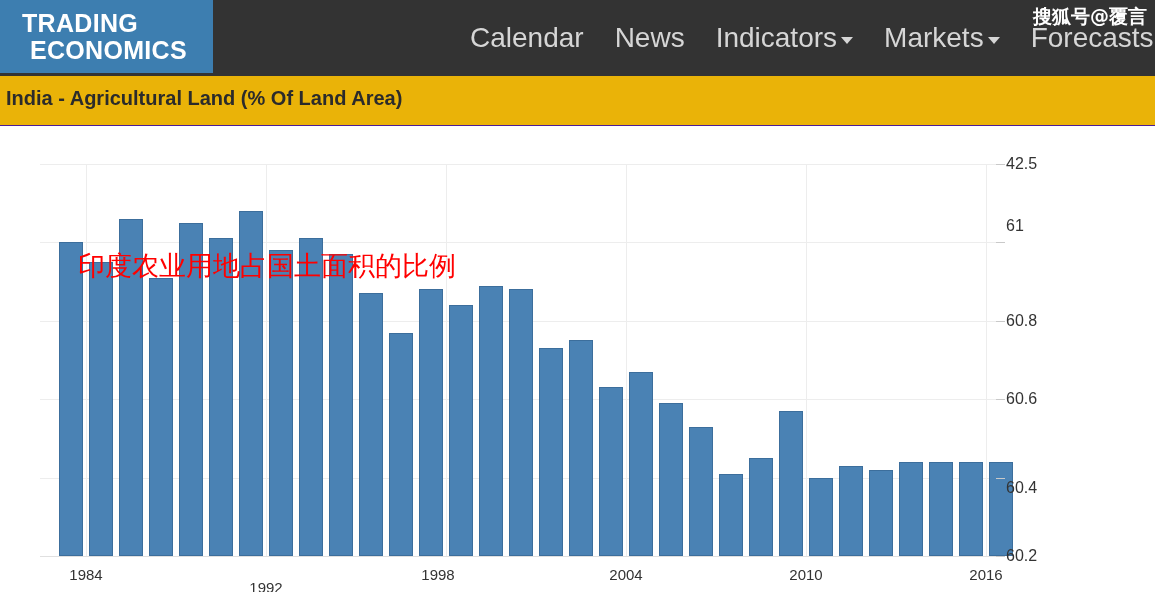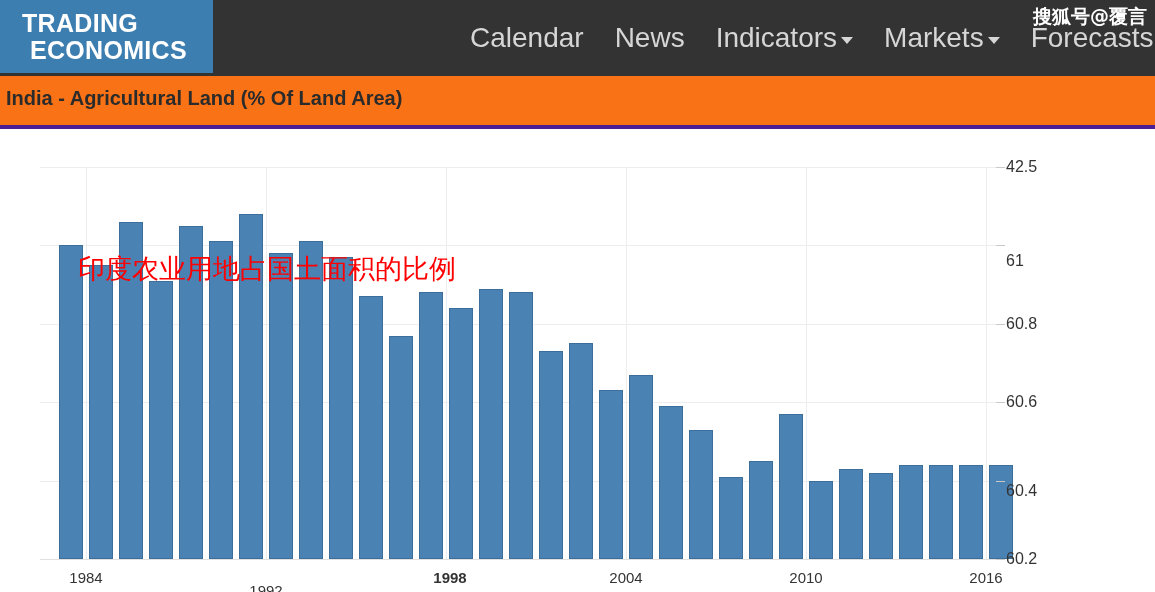--- a/index.html
+++ b/index.html
@@ -91,22 +91,22 @@
     font-size: 19px;
     font-weight: bold;
     white-space: nowrap;
     font-family: "DejaVu Sans", sans-serif;
   }
 
   
   .title-band {
     position: relative;
     height: 49px;
-    background: #f97316;
-    border-bottom: 4px solid #4c1d95;
+    background: #eab308;
+    border-bottom: 1px solid #4c1d95;
   }
   .page-title {
     position: absolute;
     left: 6px;
     top: 11px;
     font-size: 20px;
     font-weight: bold;
     color: #2b2b2b;
     white-space: nowrap;
   }
@@ -289,33 +289,33 @@
           <div class="bar" title="2013: 60.44" style="left: 859px; width: 24px; height: 94.08px; background: rgb(74, 130, 180);"></div>
           <div class="bar" title="2014: 60.44" style="left: 889px; width: 24px; height: 94.08px; background: rgb(74, 130, 180);"></div>
           <div class="bar" title="2015: 60.44" style="left: 919px; width: 24px; height: 94.08px; background: rgb(74, 130, 180);"></div>
           <div class="bar" title="2016: 60.44" style="left: 949px; width: 24px; height: 94.08px; background: rgb(74, 130, 180);"></div>
         </div>
     </div>
     <div id="yticks">
         <div class="ytick-dash" style="top: 38px;"></div>
         <div class="ytick" style="top: 38px;">42.5</div>
         <div class="ytick-dash" style="top: 116.4px;"></div>
-        <div class="ytick" style="top: 132px;">61</div>
+        <div class="ytick" style="top: 100px;">61</div>
         <div class="ytick-dash" style="top: 194.8px;"></div>
         <div class="ytick" style="top: 194.8px;">60.8</div>
         <div class="ytick-dash" style="top: 273.2px;"></div>
         <div class="ytick" style="top: 273.2px;">60.6</div>
         <div class="ytick-dash" style="top: 351.6px;"></div>
         <div class="ytick" style="top: 362px; text-align: right;">60.4</div>
         <div class="ytick-dash" style="top: 430px;"></div>
         <div class="ytick" style="top: 430px;">60.2</div>
       </div>
     <div id="xticks">
         <div class="xtick" style="left: 86px; top: 440px;">1984</div>
         <div class="xtick" style="left: 266px; top: 440px; margin-top: 13px;">1992</div>
-        <div class="xtick" style="left: 450px; top: 440px; font-weight: bold;">1998</div>
+        <div class="xtick" style="left: 438px; top: 440px;">1998</div>
         <div class="xtick" style="left: 626px; top: 440px;">2004</div>
         <div class="xtick" style="left: 806px; top: 440px;">2010</div>
         <div class="xtick" style="left: 986px; top: 440px;">2016</div>
       </div>
   </div>
 
 </div>
 
 </body></html>

